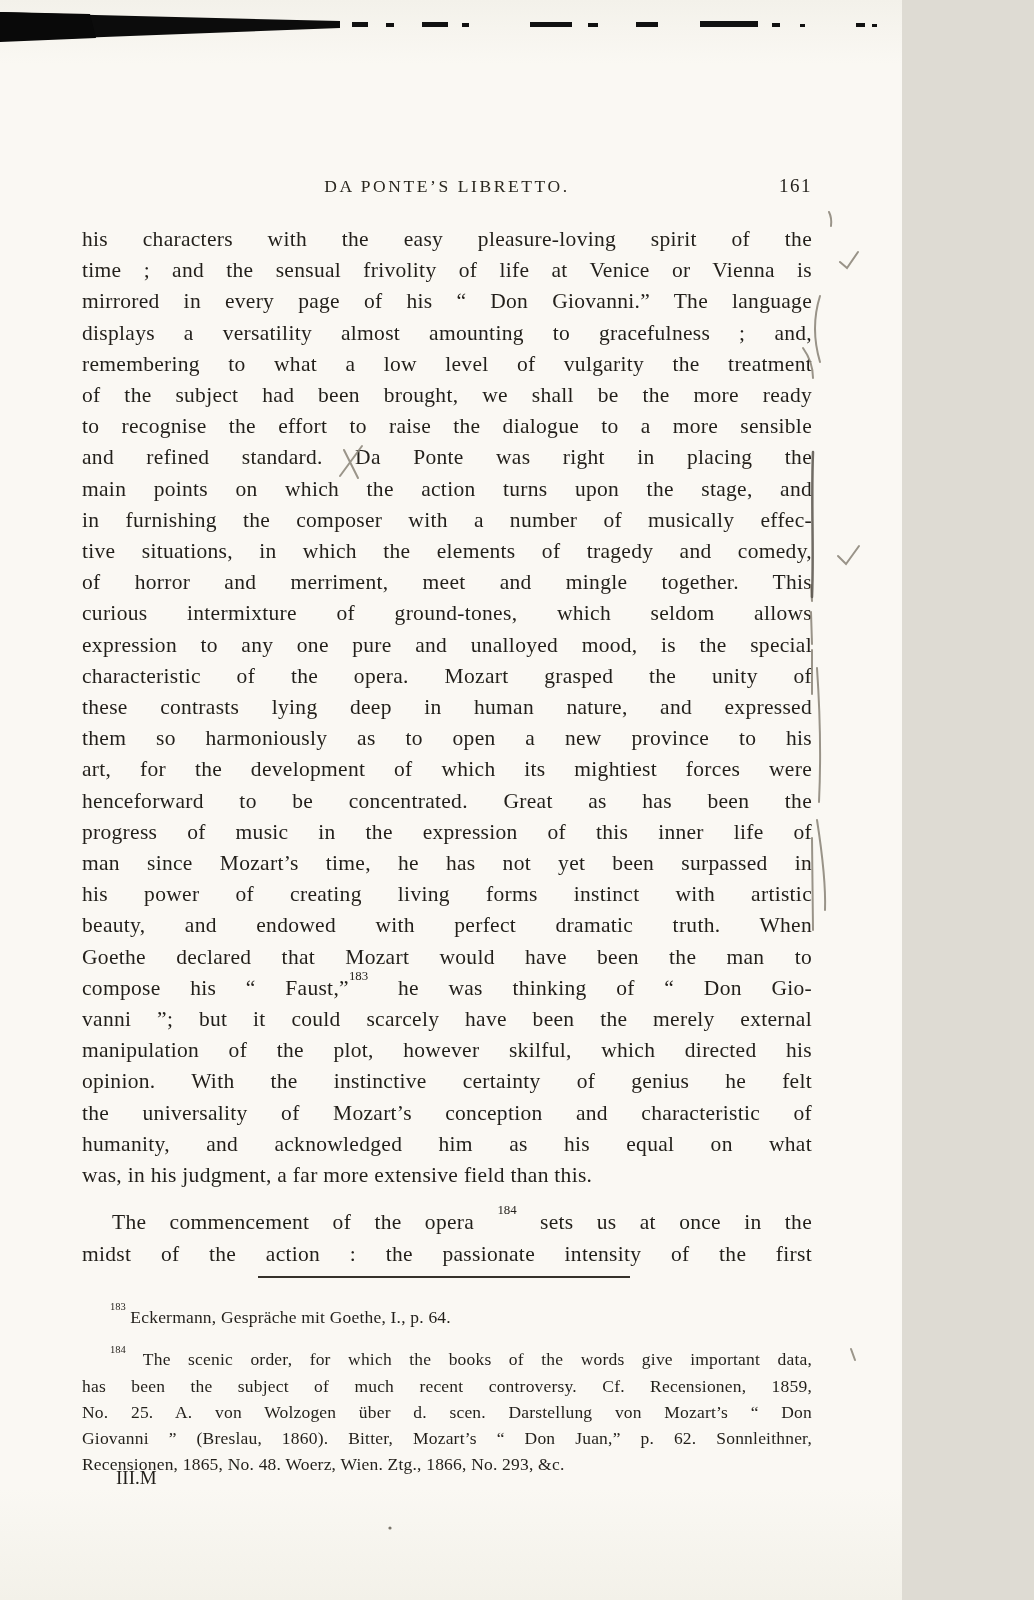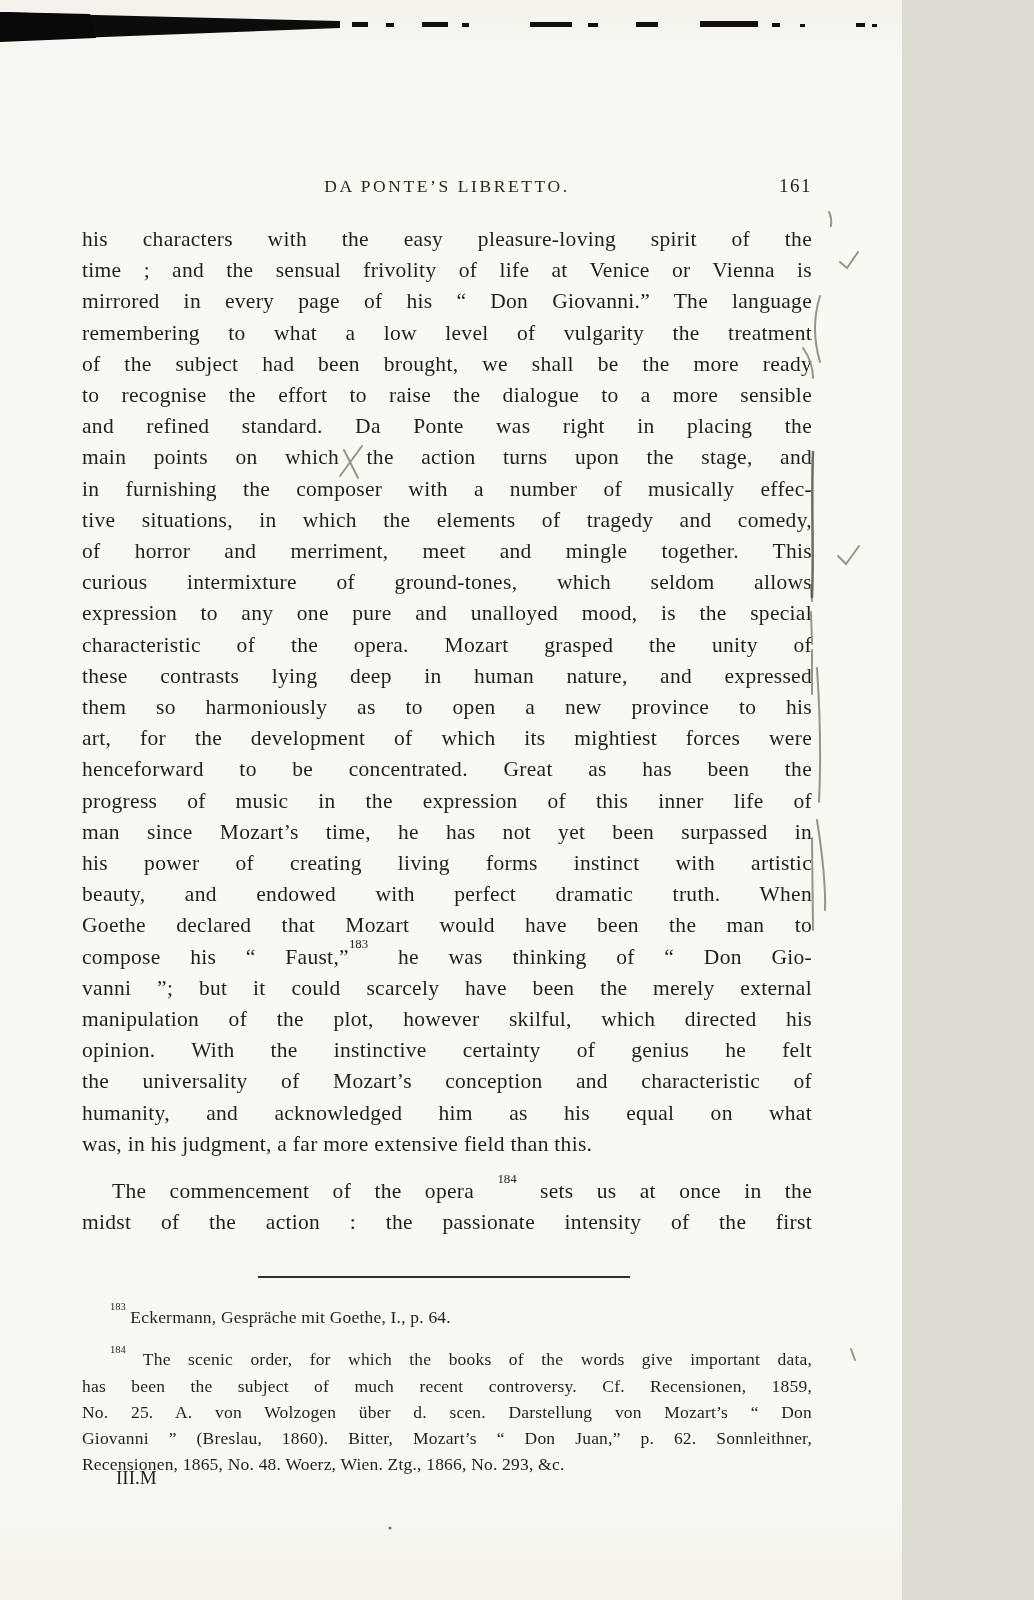--- a/index.html
+++ b/index.html
@@ -57,20 +57,21 @@
 
   <div class="header">
     <span class="htitle">DA PONTE’S LIBRETTO.</span>
     <span class="pnum">161</span>
   </div>
 
   <div class="body-text">
       <div class="line">his characters with the easy pleasure-loving spirit of the</div>
       <div class="line">time ; and the sensual frivolity of life at Venice or Vienna is</div>
       <div class="line">mirrored in every page of his “ Don Giovanni.” The language</div>
+      <div class="line">displays a versatility almost amounting to gracefulness ; and,</div>
       <div class="line">remembering to what a low level of vulgarity the treatment</div>
       <div class="line">of the subject had been brought, we shall be the more ready</div>
       <div class="line">to recognise the effort to raise the dialogue to a more sensible</div>
       <div class="line">and refined standard. Da Ponte was right in placing the</div>
       <div class="line">main points on which the action turns upon the stage, and</div>
       <div class="line">in furnishing the composer with a number of musically effec-</div>
       <div class="line">tive situations, in which the elements of tragedy and comedy,</div>
       <div class="line">of horror and merriment, meet and mingle together. This</div>
       <div class="line">curious intermixture of ground-tones, which seldom allows</div>
       <div class="line">expression to any one pure and unalloyed mood, is the special</div>

